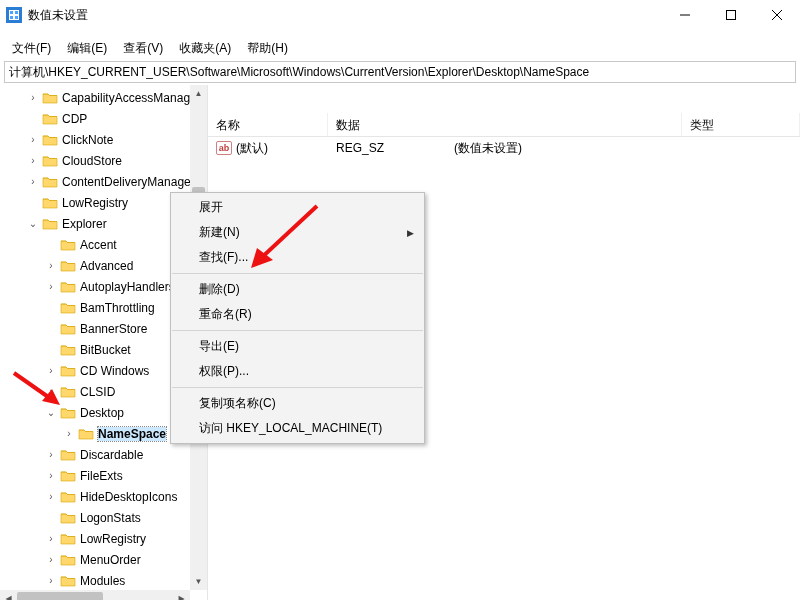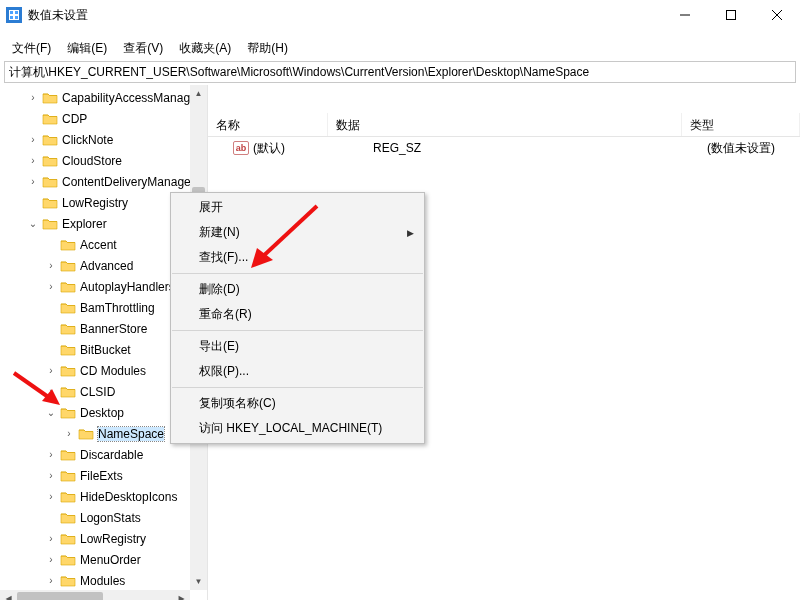--- a/index.html
+++ b/index.html
@@ -20,39 +20,39 @@
 
     .content { display: flex; height: calc(600px - 30px - 22px - 26px); position: relative; }
     .tree-pane { width: 208px; border-right: 1px solid #e5e5e5; overflow: hidden; position: relative; }
     .tree { padding: 2px 0; }
     .tree-row { display:flex; align-items:center; height: 21px; white-space: nowrap; overflow:hidden; }
     .twisty { width: 14px; display:flex; justify-content:center; color:#5a5a5a; font-size:10px; }
     .twisty.empty { visibility:hidden; }
     .folder-icon { width: 16px; height: 14px; margin: 0 4px 0 2px; display:inline-flex; }
     .folder-icon svg { width:16px; height:14px; }
     .tree-label { font-size: 12px; }
-    .tree-label.sel { background: #cce8ff; outline:1px dotted #888; }
+    .tree-label.sel { background: #cce8ff; outline:1px dotted #888;font-weight:bold; }
 
     .scrollbar-v { position:absolute; right:0; top:0; bottom:17px; width:17px; background:#f0f0f0; display:flex; flex-direction:column; }
     .sb-btn { height:17px; display:flex; align-items:center; justify-content:center; font-size:8px; color:#555; }
     .sb-track { flex:1; position:relative; }
     .sb-thumb { position:absolute; left:2px; right:2px; background:#c2c2c2; border-radius:2px; }
     .scrollbar-h { position:absolute; left:0; right:17px; bottom:0; height:17px; background:#f0f0f0; display:flex; }
     .sb-btn-h { width:17px; display:flex; align-items:center; justify-content:center; font-size:8px; color:#555;}
     .sb-track-h { flex:1; position:relative; }
     .sb-thumb-h { position:absolute; top:2px; bottom:2px; background:#c2c2c2; border-radius:2px; }
 
     .list-pane { flex:1; position:relative;margin-top:28px; }
     .list-header { display:flex; height:24px; border-bottom:1px solid #e5e5e5; }
     .col { padding: 4px 8px; font-size:12px; border-right:1px solid #f0f0f0; }
     .col.name { width:120px; }
     .col.type { width:118px; }
     .col.data { flex:1; }
     .list-row { display:flex; height:22px; align-items:center; }
-    .list-row .cell { padding: 0 25px; font-size:12px;text-align:right; }
+    .list-row .cell { padding: 0 8px; font-size:12px; }
     .cell.name { width:120px; display:flex; align-items:center; gap:4px; }
     .cell.type { width:118px; }
     .cell.data { flex:1; }
     .reg-icon { width:16px; height:14px; display:inline-flex; background:#fff; border:1px solid #d08080; color:#c04040; font-size:9px; font-weight:bold; align-items:center; justify-content:center; border-radius:2px;}
 
     .context-menu { position:absolute; left:170px; top:192px; width:255px; background:#f3f3f3; border:1px solid #bfbfbf; box-shadow: 2px 2px 4px rgba(0,0,0,.25); z-index:50; padding:2px 0;}
     .ctx-item { height:25px; display:flex; align-items:center; padding: 0 12px 0 28px; font-size:12px; position:relative;}
     .ctx-item.has-sub::after { content:"▶"; position:absolute; right:10px; font-size:9px; color:#333; }
     .ctx-sep { height:1px; background:#d4d4d4; margin:3px 1px; }
 
@@ -255,21 +255,21 @@
         </div>
         <div class="tree-row">
           <span class="pad" style="width: 44px;"></span>
           <span class="twisty">›</span>
           <span class="folder-icon">
             <svg viewBox="0 0 16 14">
               <path d="M1 3 h5 l1.5 1.5 H15 V12 H1 Z" fill="#ffd76a" stroke="#d9a400" stroke-width="0.6"></path>
               <path d="M1 3 h5 l1.5 1.5 H15" fill="none" stroke="#d9a400" stroke-width="0.6"></path>
             </svg>
           </span>
-          <span class="tree-label">CD Modules</span>
+          <span class="tree-label">CD Windows</span>
         </div>
         <div class="tree-row">
           <span class="pad" style="width: 44px;"></span>
           <span class="twisty">›</span>
           <span class="folder-icon">
             <svg viewBox="0 0 16 14">
               <path d="M1 3 h5 l1.5 1.5 H15 V12 H1 Z" fill="#ffd76a" stroke="#d9a400" stroke-width="0.6"></path>
               <path d="M1 3 h5 l1.5 1.5 H15" fill="none" stroke="#d9a400" stroke-width="0.6"></path>
             </svg>
           </span>

